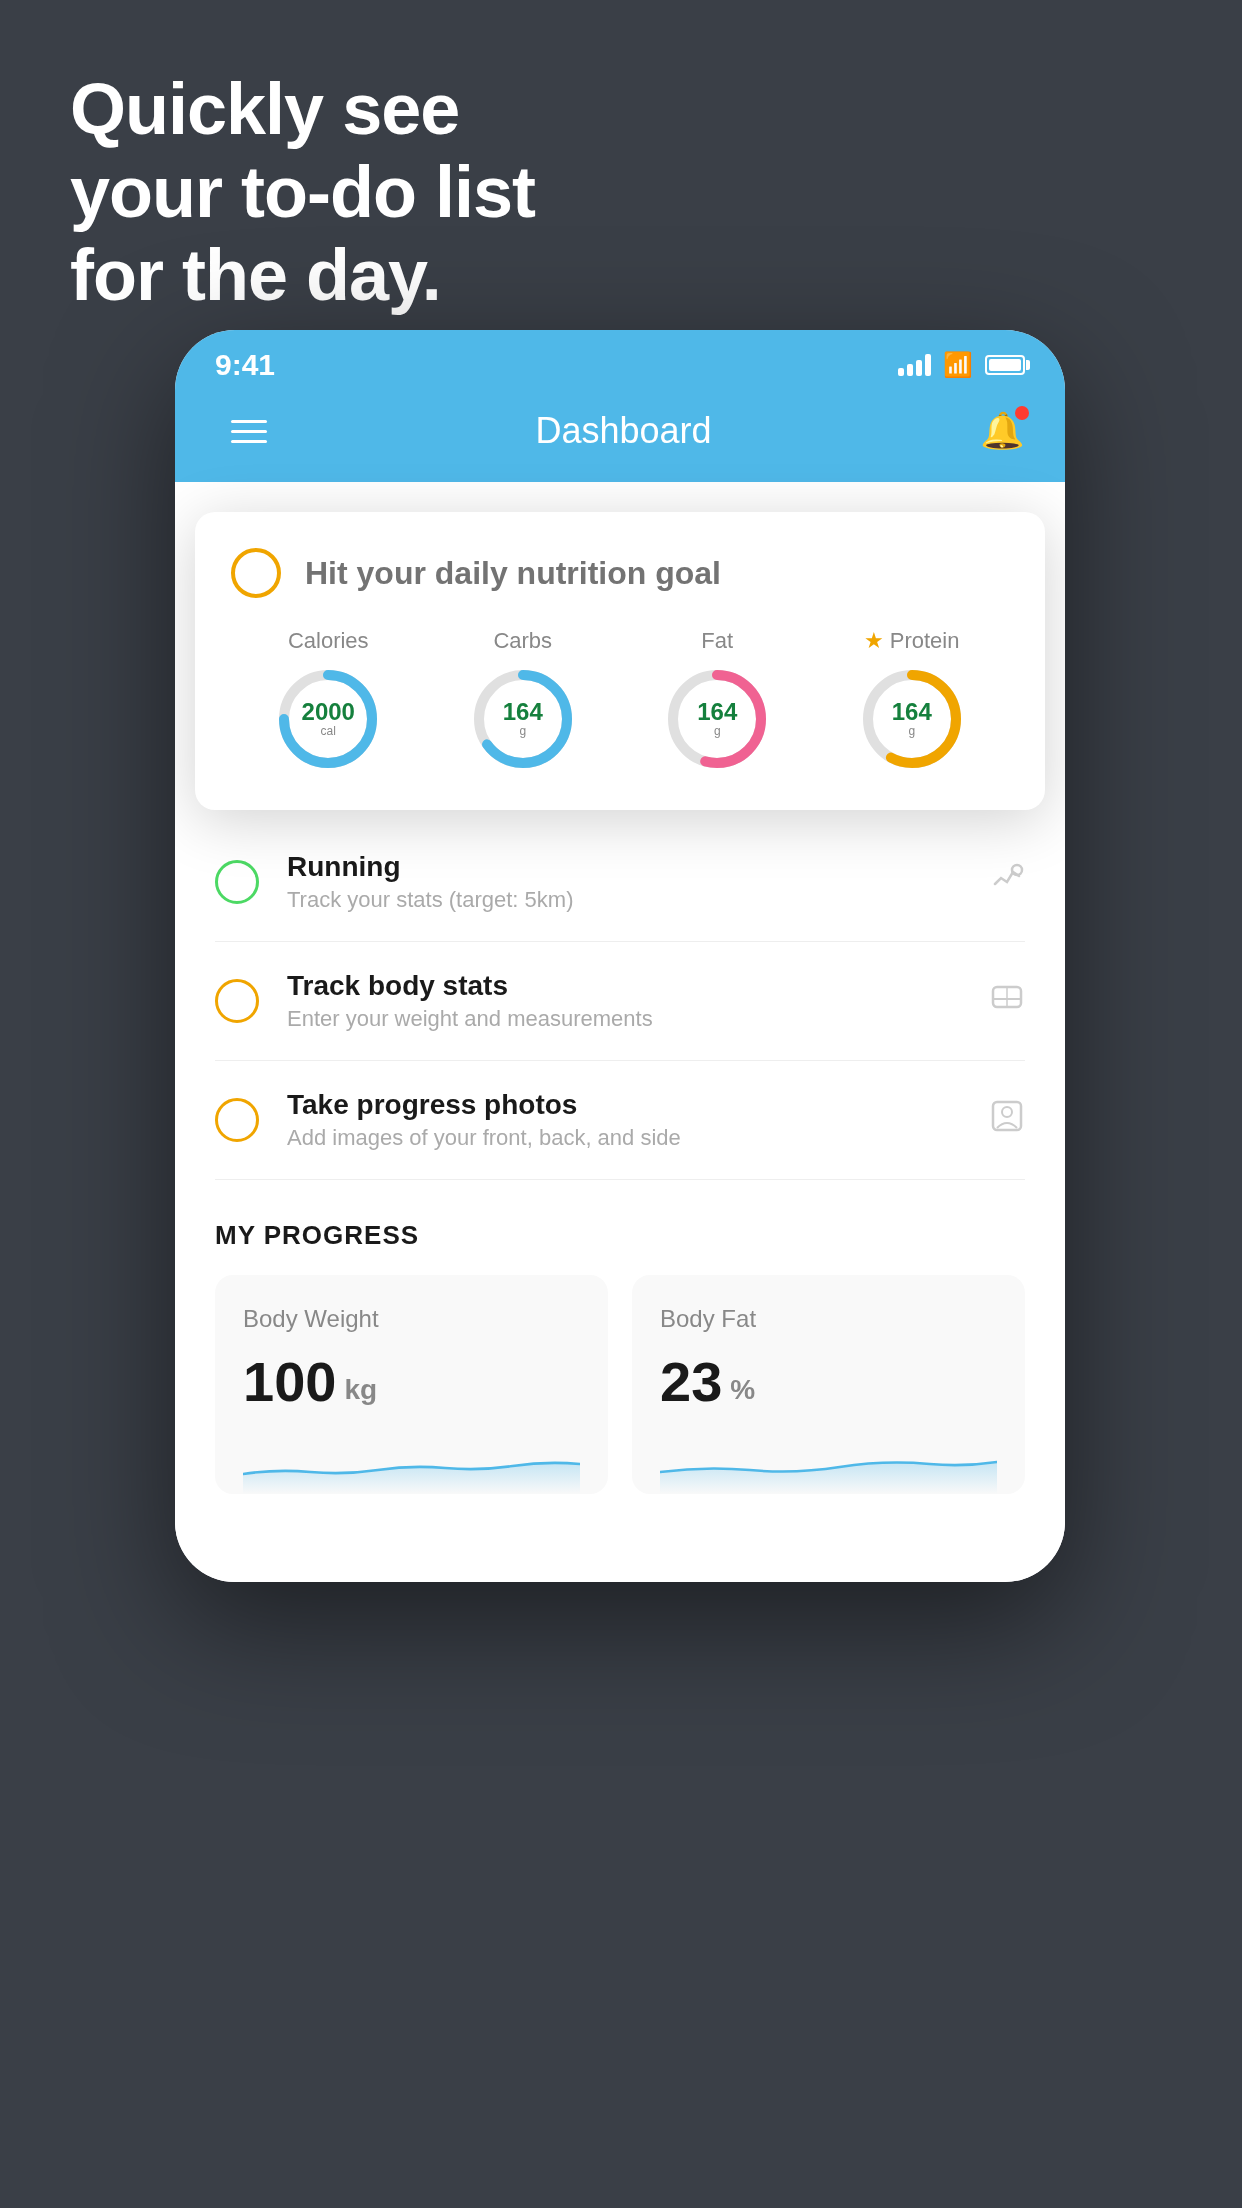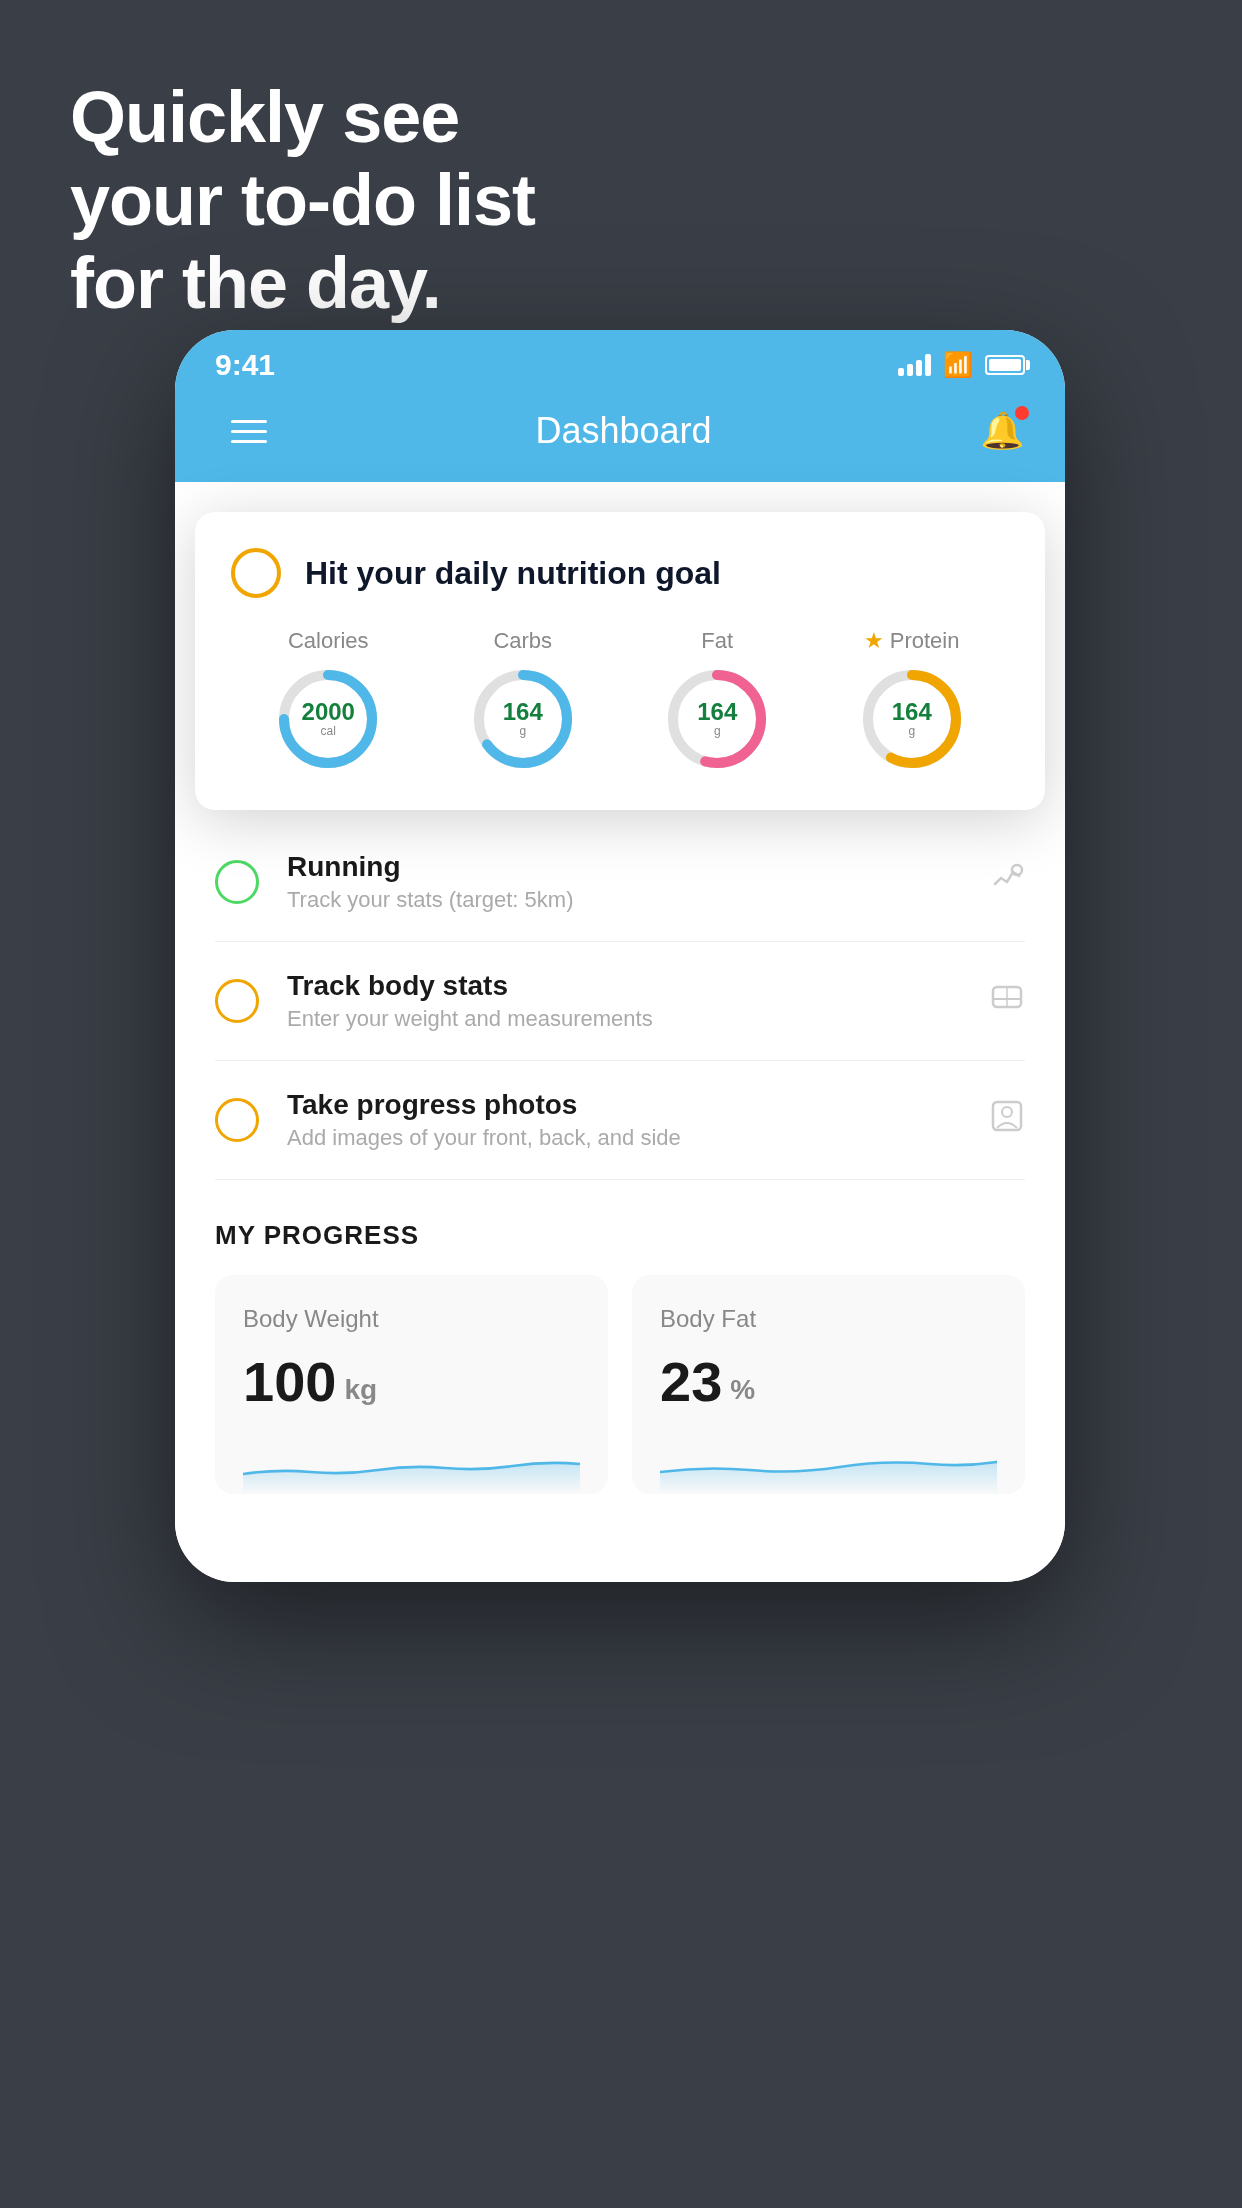--- a/index.html
+++ b/index.html
@@ -7,21 +7,21 @@
     body {
       width: 1242px;
       height: 2208px;
       background: #3a3f47;
       font-family: -apple-system, BlinkMacSystemFont, 'Helvetica Neue', Arial, sans-serif;
       overflow: hidden;
       position: relative;
     }
     .bg-text {
       position: absolute;
-      top: 76px;
+      top: 68px;
       left: 70px;
       color: #ffffff;
       font-size: 72px;
       font-weight: 800;
       line-height: 1.15;
       letter-spacing: -1px;
     }
     
     .phone {
       position: absolute;
@@ -166,21 +166,21 @@
     .circle-check {
       width: 50px;
       height: 50px;
       border-radius: 50%;
       border: 4px solid #f0a500;
       flex-shrink: 0;
     }
     .card-title {
       font-size: 32px;
       font-weight: 600;
-      color: #0f172a;
+      color: #737373;
     }
     .nutrition-row {
       display: flex;
       justify-content: space-around;
       align-items: flex-start;
     }
     .nutrition-item {
       display: flex;
       flex-direction: column;
       align-items: center;

